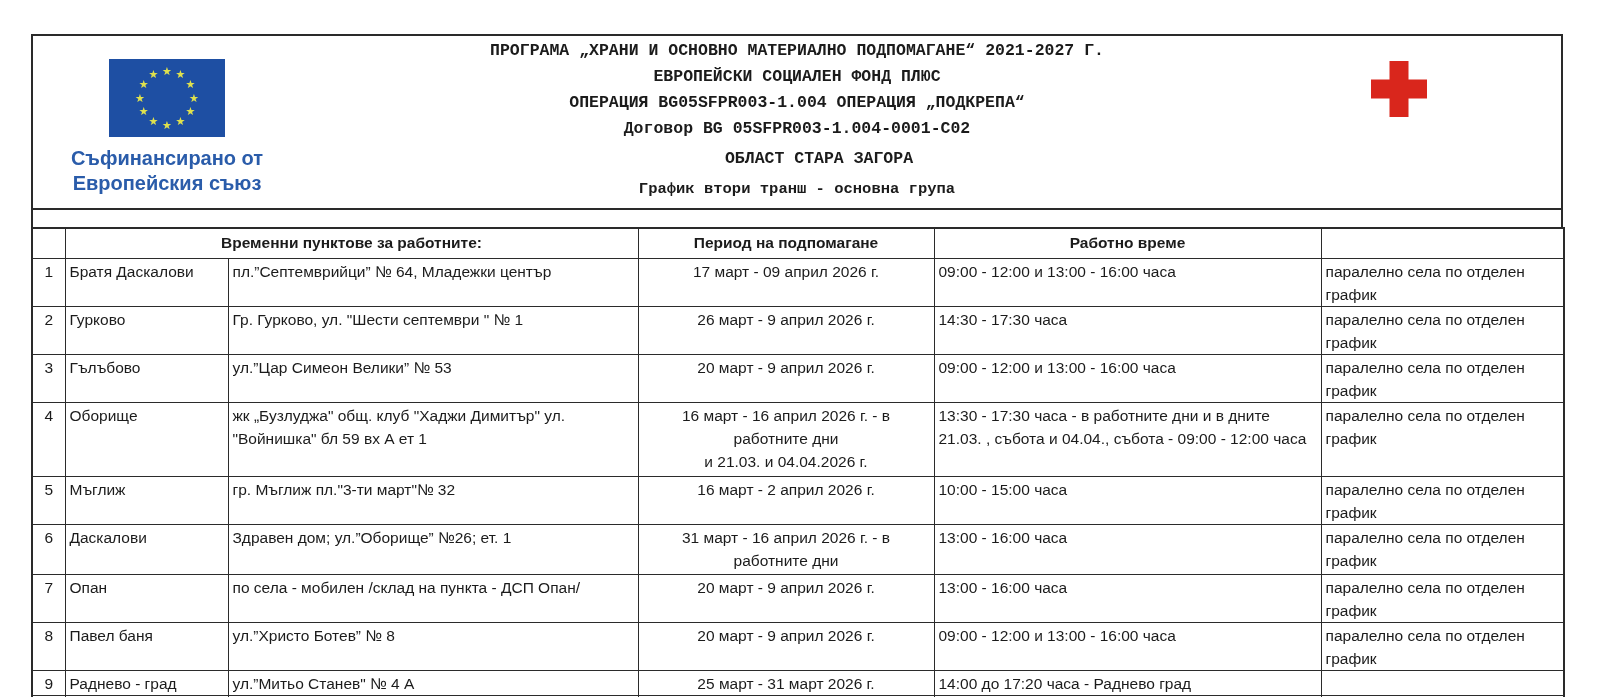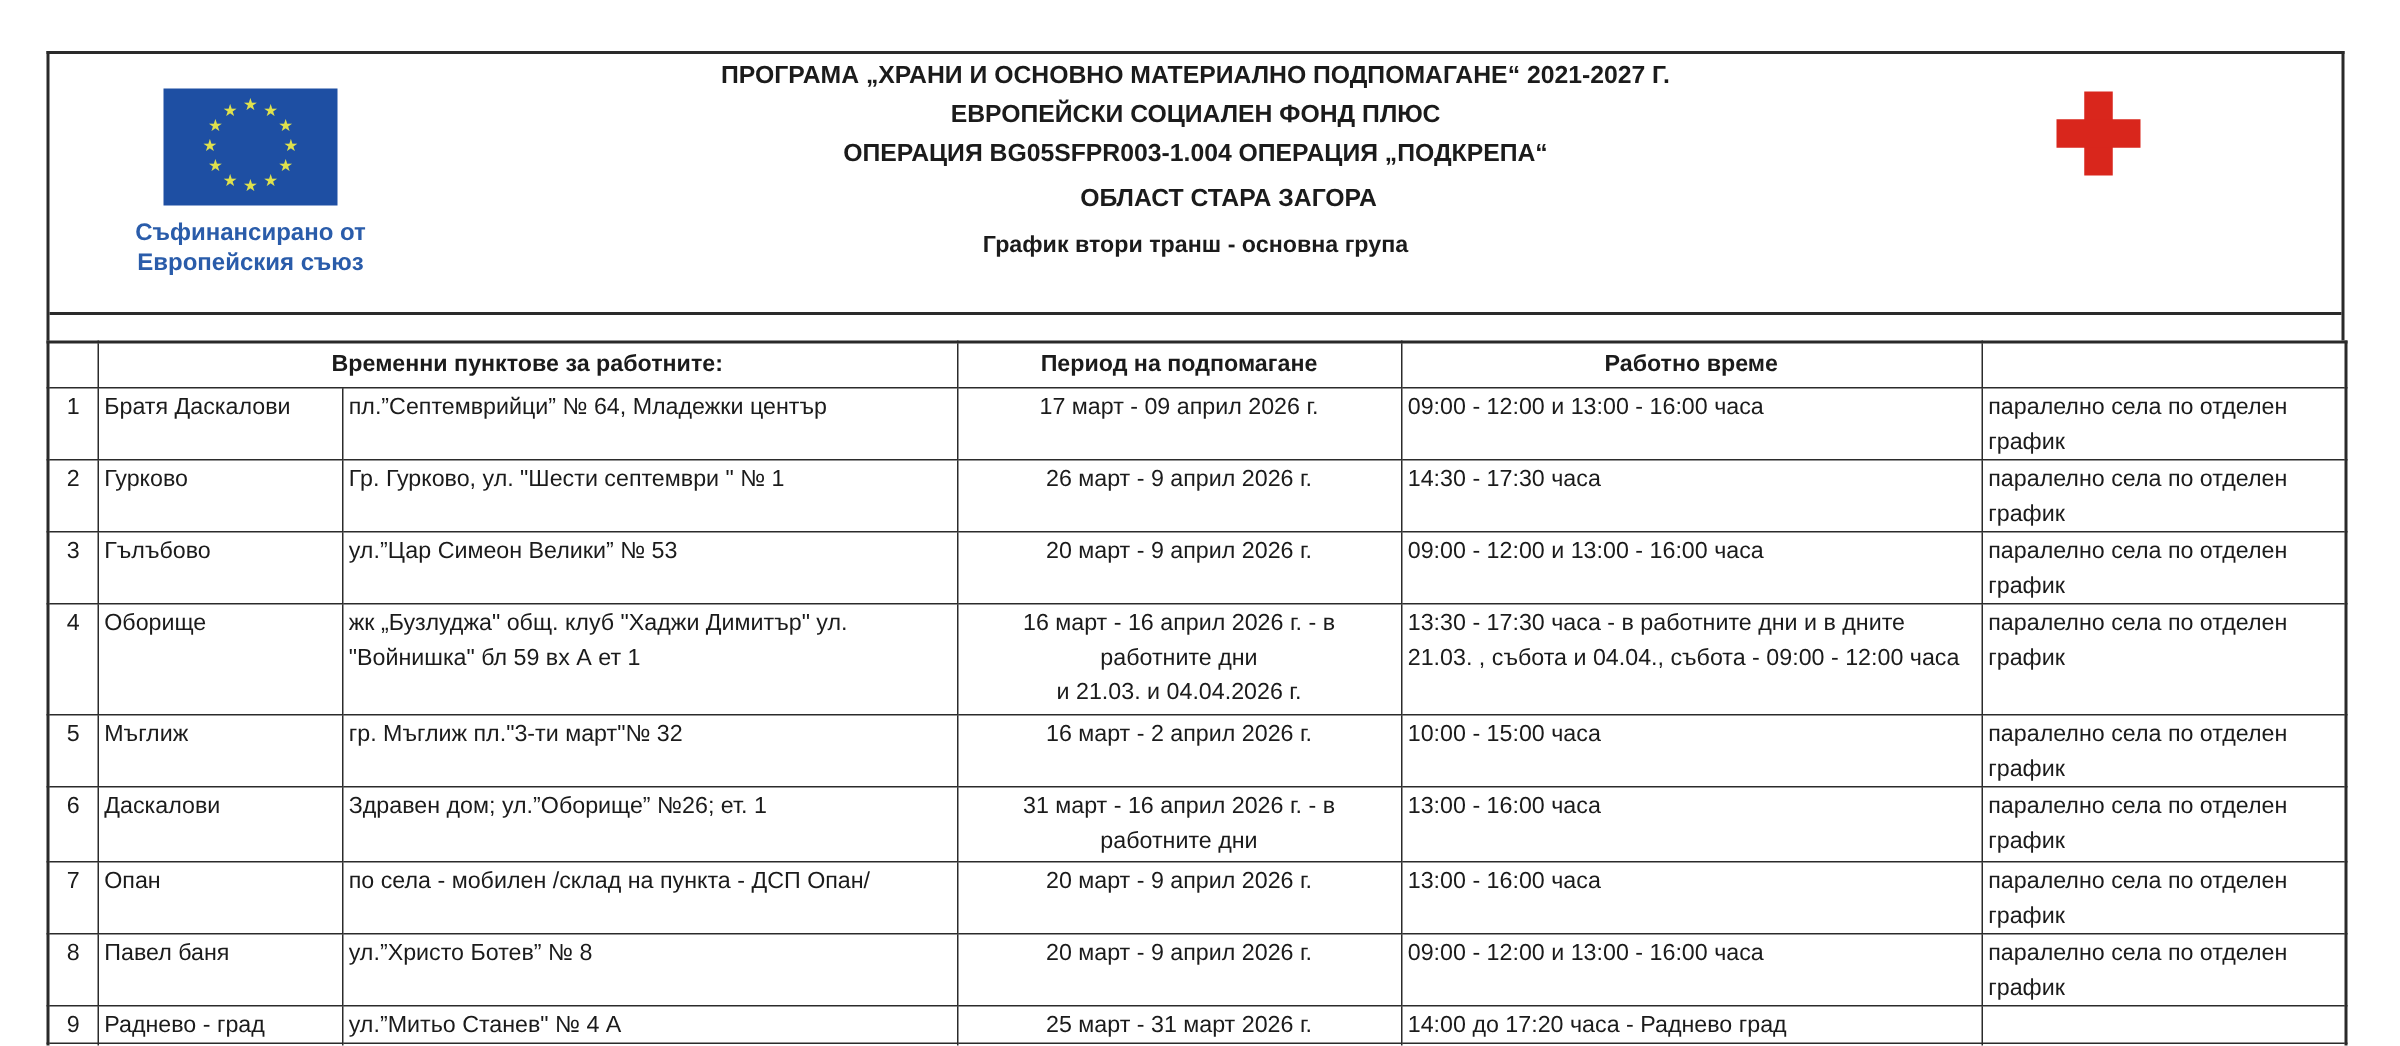--- a/index.html
+++ b/index.html
@@ -16,21 +16,21 @@
   .header-band { position:relative; height:167px; }
 
   
   .eu-block { position:absolute; left:28px; top:18px; width:212px; text-align:center; }
   .eu-flag { position:relative; width:116px; height:78px; background:#1e4fa3; margin:0 auto; }
   .eu-star {
     position:absolute; left:50%; top:50%; color:#dfe14d; font-size:11px; line-height:11px;
     transform:translate(-50%,-50%) rotate(var(--a)) translateY(-27px) rotate(calc(var(--a) * -1));
   }
   .eu-caption {
-    margin-top:9px; font-weight:bold; font-size:16px; line-height:1.25;
+    margin-top:9px; font-weight:bold; font-size:20px; line-height:1.25;
     color:#2a5caa; white-space:pre-line;
   }
 
   
   .brc-block { position:absolute; right:56px; top:20px; width:212px; text-align:center; }
   .cross { position:relative; width:56px; height:56px; margin:0 auto; }
   .cross::before {
     content:""; position:absolute; left:50%; top:0; width:19px; height:56px;
     background:#d9261c; transform:translateX(-50%);
   }
@@ -38,21 +38,21 @@
     content:""; position:absolute; top:50%; left:0; width:56px; height:19px;
     background:#d9261c; transform:translateY(-50%);
   }
   .brc-caption {
     margin-top:16px; font-weight:bold; font-size:15px; line-height:1.3;
     color:#3d3d3d; white-space:pre-line; letter-spacing:0.2px;
   }
 
   
   .titles { text-align:center; font-weight:bold; font-size:16.5px; }
-  .tline { height:19px; line-height:19px; margin:0 auto; }
+  .tline { height:19px; line-height:19px; margin:0 auto;font-family:Liberation Mono, monospace; }
   .t1 { margin-top:5px; }
   .t2,.t3,.t4 { margin-top:7px; }
   .region { margin-top:11px;padding-left:44px; }
   .subtitle { margin-top:12px; font-size:15.5px; }
 
   .section-line { border-top:2px solid #2a2a2a; }
   .gap-band { height:17px; }
 
   
   table.sched {
@@ -100,20 +100,21 @@
       </div>
 
       <div class="brc-block">
         <div class="cross"></div>
       </div>
 
       <div class="titles">
         <div class="tline t1">ПРОГРАМА „ХРАНИ И ОСНОВНО МАТЕРИАЛНО ПОДПОМАГАНЕ“ 2021-2027 Г.</div>
         <div class="tline t2">ЕВРОПЕЙСКИ СОЦИАЛЕН ФОНД ПЛЮС</div>
         <div class="tline t3">ОПЕРАЦИЯ  BG05SFPR003-1.004 ОПЕРАЦИЯ „ПОДКРЕПА“</div>
+        <div class="tline t4">Договор BG 05SFPR003-1.004-0001-C02</div>
         <div class="tline region">ОБЛАСТ СТАРА ЗАГОРА</div>
         <div class="tline subtitle">График втори транш - основна група</div>
       </div>
 
     </div>
     <div class="section-line"></div>
     <div class="gap-band"></div>
   </div>
 
   <table class="sched">

